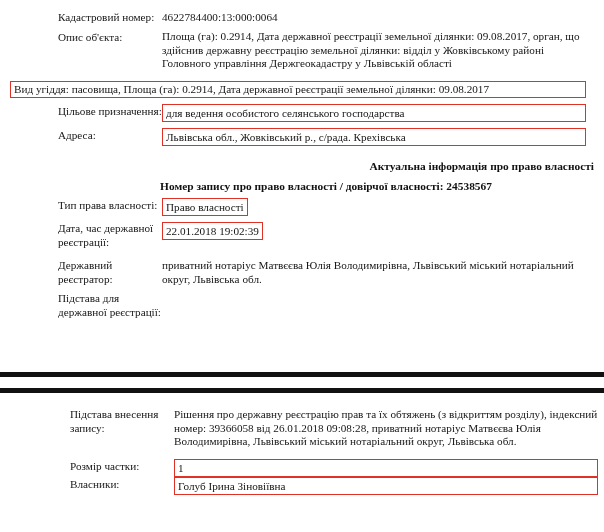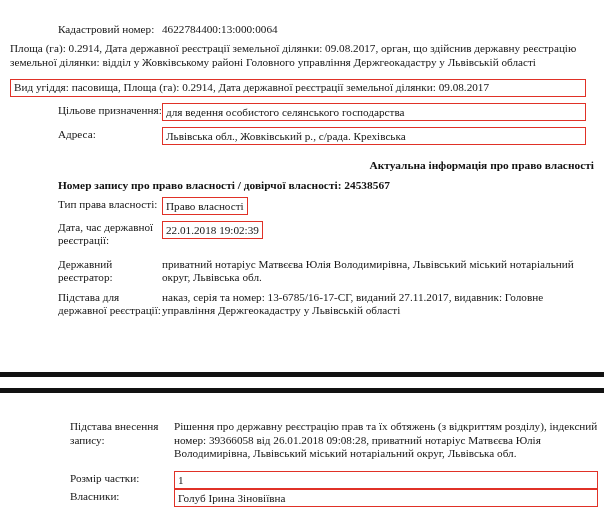--- a/index.html
+++ b/index.html
@@ -15,21 +15,21 @@
     position: relative;
     overflow: hidden;
   }
   .page {
     position: relative;
     width: 604px;
     height: 532px;
     background: #ffffff;
   }
   .section {
-    padding: 16px 10px;
+    padding: 4px 10px;
   }
   .row {
     display: flex;
     align-items: flex-start;
     font-size: 11.2px;
     line-height: 14px;
   }
   .label {
     width: 152px;
     flex: 0 0 152px;
@@ -47,20 +47,21 @@
   .center-head {
     text-align: right;
     font-weight: bold;
     font-size: 11.4px;
     padding: 4px 0 2px 0;
   }
   .sub-head {
     font-weight: bold;
     font-size: 11.4px;
     padding-left: 48px;
+    text-align: center;
   }
   .divider {
     position: absolute;
     left: 0;
     width: 604px;
     height: 5px;
     background: #111111;
   }
   .b1 { top: 372px; }
   .b2 { top: 388px; }
@@ -105,20 +106,21 @@
       <div class="gap-sm"></div>
 
       <div class="row">
         <div class="label">Кадастровий номер:</div>
         <div class="value">4622784400:13:000:0064</div>
       </div>
 
       <div class="gap-sm"></div>
 
       <div class="row">
+        <div class="label">Опис об'єкта:</div>
         <div class="value tight">Площа (га): 0.2914, Дата державної реєстрації земельної ділянки: 09.08.2017, орган, що здійснив державну реєстрацію земельної ділянки: відділ у Жовківському районі Головного управління Держгеокадастру у Львівській області</div>
       </div>
 
       <div class="gap-md"></div>
 
       <div class="row">
         <div class="value redbox valbox-wide tight">Вид угіддя: пасовища, Площа (га): 0.2914, Дата державної реєстрації земельної ділянки: 09.08.2017</div>
       </div>
 
       <div class="gap-sm"></div>
@@ -165,21 +167,20 @@
 
       <div class="row">
         <div class="label tight">Державний реєстратор:</div>
         <div class="value tight">приватний нотаріус Матвєєва Юлія Володимирівна, Львівський міський нотаріальний округ, Львівська обл.</div>
       </div>
 
       <div class="gap-sm"></div>
 
       <div class="row">
         <div class="label tight">Підстава для державної реєстрації:</div>
-        <div class="value tight">наказ, серія та номер: 13-6785/16-17-СГ, виданий 27.11.2017, видавник: Головне управління Держгеокадастру у Львівській області</div>
       </div>
 
     </div>
   </div>
 
   <div class="divider b1"></div>
   <div class="band"></div>
   <div class="divider b2"></div>
 
   <div class="bottom-block">

